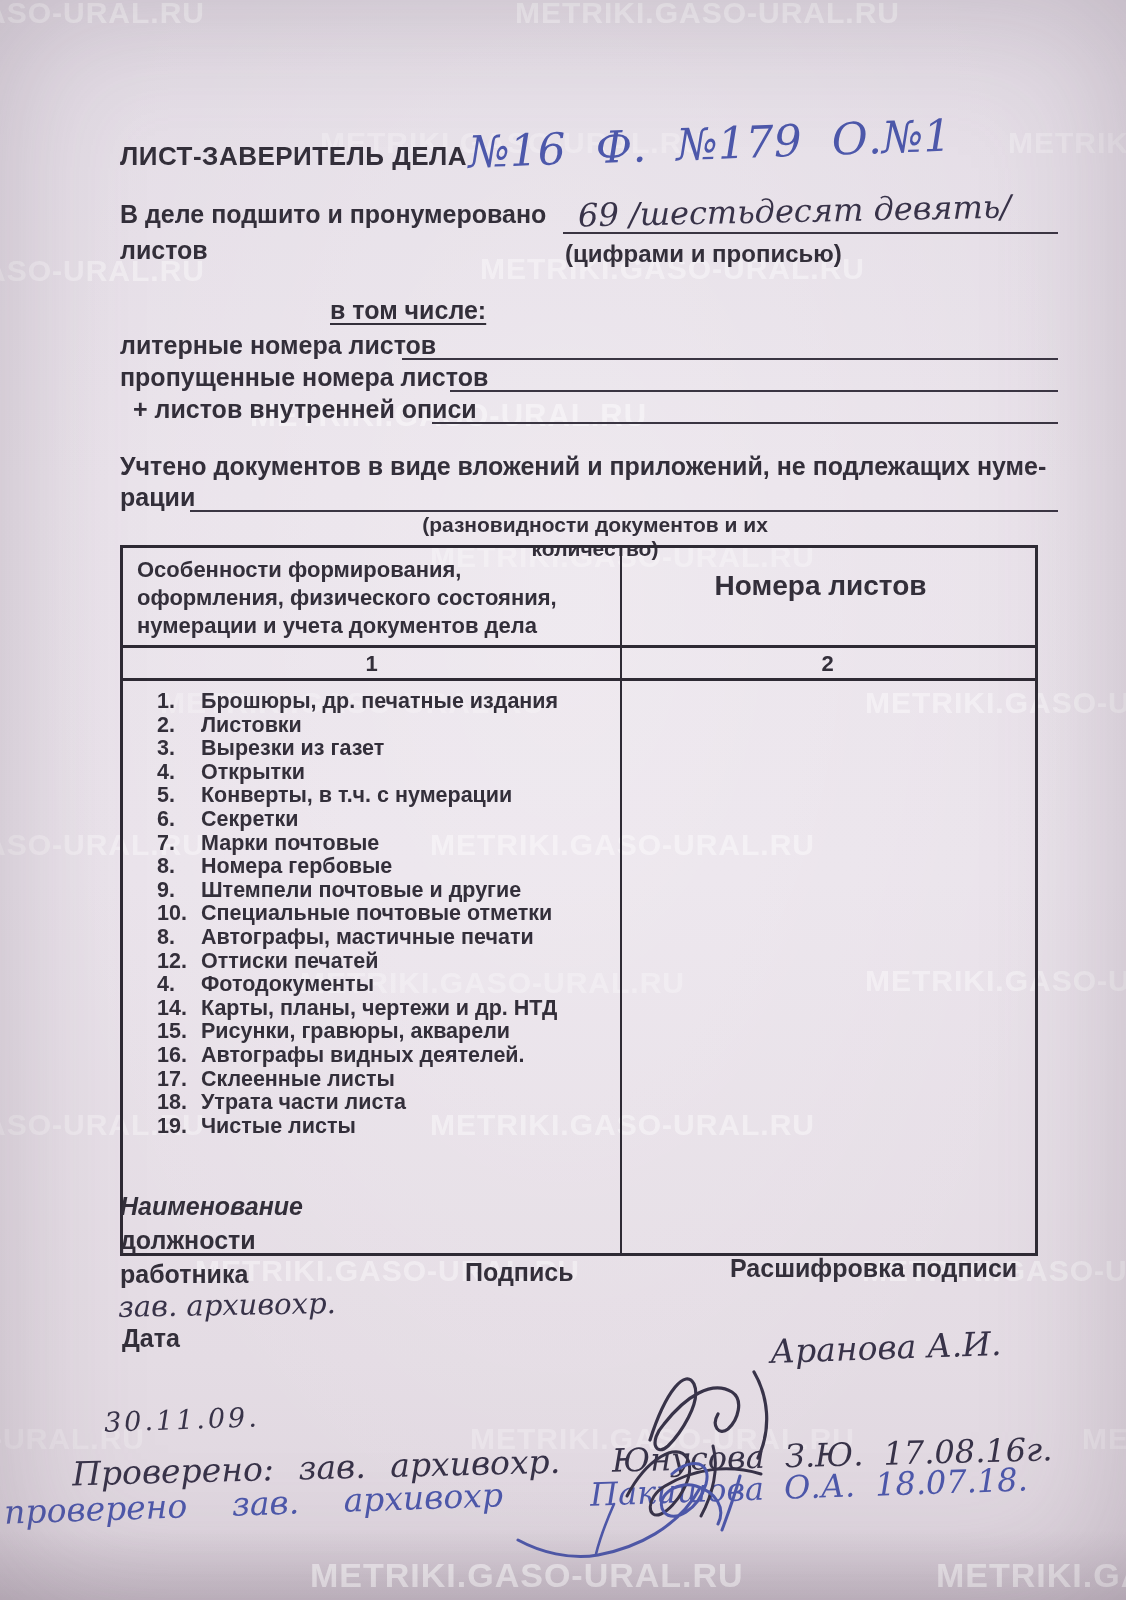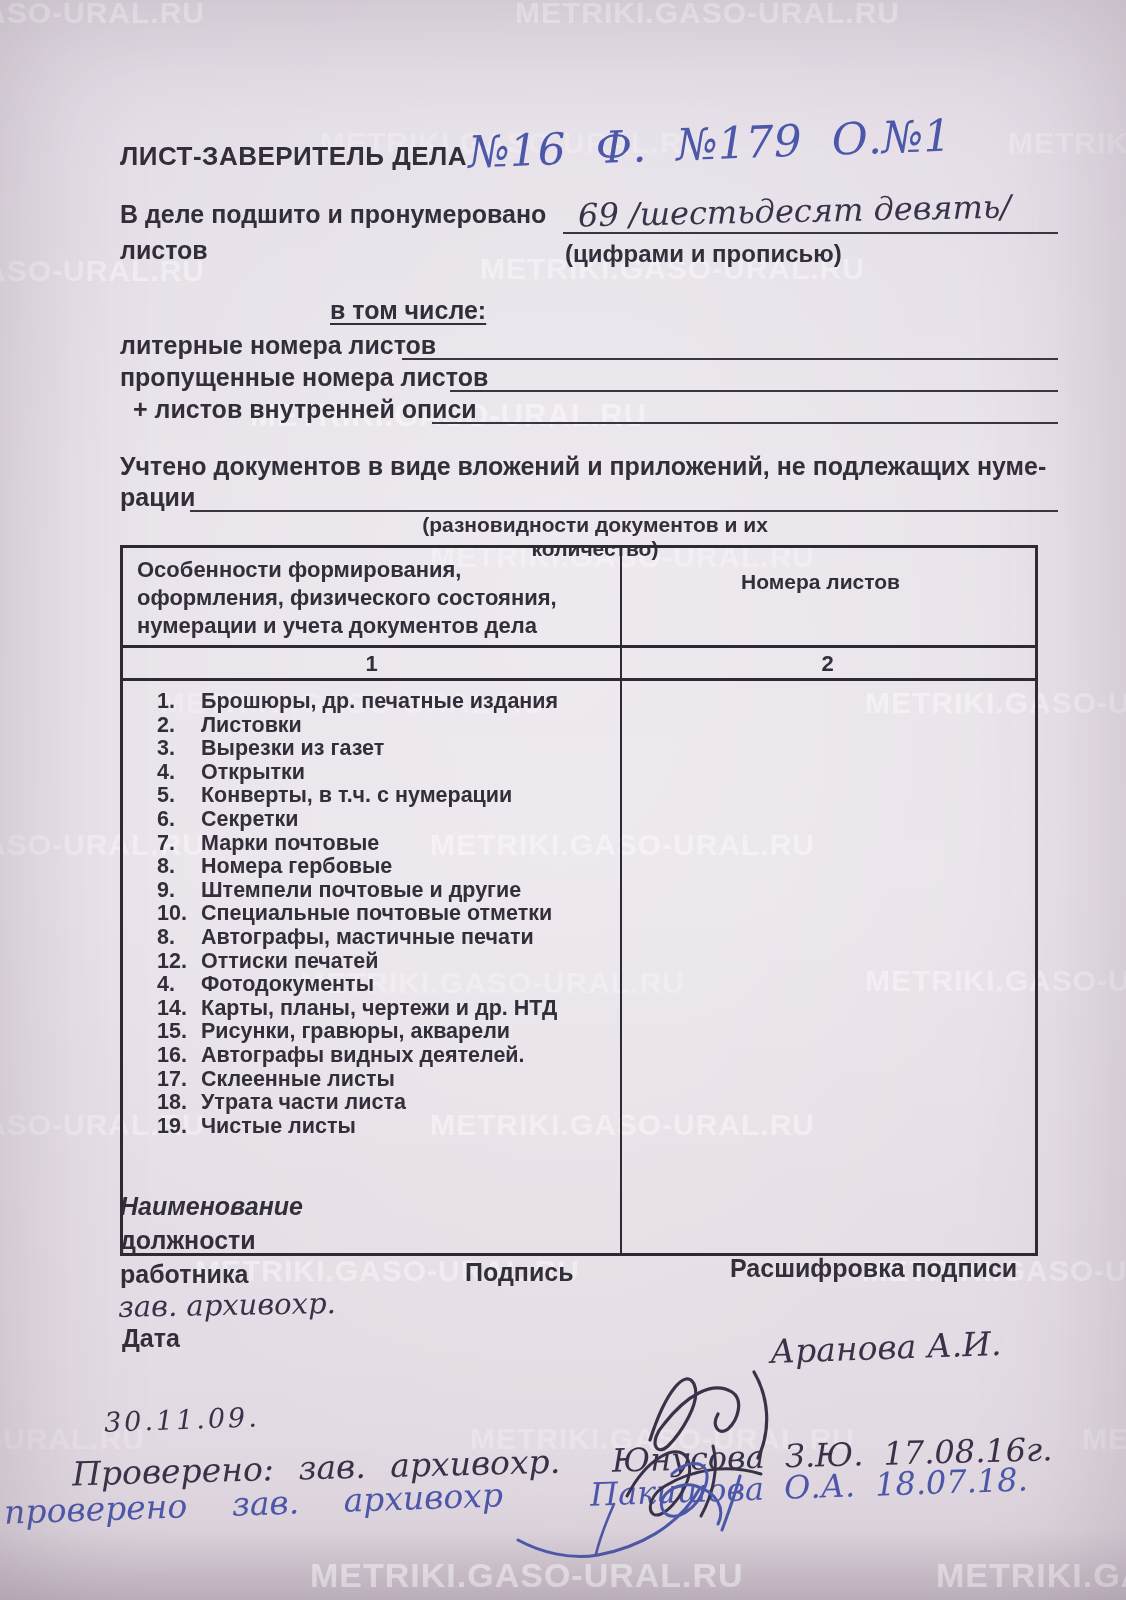--- a/index.html
+++ b/index.html
@@ -26,21 +26,21 @@
   .rule{position:absolute;border-bottom:2px solid #3a3542;}
   .caption{font-size:21px;font-weight:700;}
   
   .doc-table{position:absolute;left:120px;top:545px;width:918px;height:711px;
     border:3px solid #2e2a34;box-sizing:border-box;}
   .col-divider{position:absolute;top:0;bottom:0;left:497px;width:2px;background:#2e2a34;}
   .thead-row{position:absolute;left:0;right:0;top:0;height:100px;border-bottom:3px solid #2e2a34;box-sizing:border-box;}
   .th1{position:absolute;left:0;top:0;width:497px;height:100px;box-sizing:border-box;padding:8px 14px 0 14px;
        font-size:22px;font-weight:700;line-height:1.28;}
   .th2{position:absolute;left:483px;right:0;top:0;height:100px;display:flex;align-items:flex-start;
-       justify-content:center;padding-top:22px;font-size:21px;font-weight:700;box-sizing:border-box;}
+       justify-content:center;padding-top:22px;font-size:28px;font-weight:700;box-sizing:border-box;}
   .num-row{position:absolute;left:0;right:0;top:100px;height:33px;border-bottom:3px solid #2e2a34;box-sizing:border-box;}
   .num1{position:absolute;left:0;top:3px;width:497px;text-align:center;font-size:22px;font-weight:700;}
   .num2{position:absolute;left:497px;right:0;top:3px;text-align:center;font-size:22px;font-weight:700;}
   .tbody{position:absolute;left:0;right:0;top:136px;bottom:0;}
   .items{position:absolute;left:0;top:6px;width:497px;padding:0 0 0 34px;box-sizing:border-box;}
   .item-row{display:flex;font-size:21.5px;font-weight:700;line-height:23.6px;white-space:nowrap;}
   .item-num{width:44px;flex:0 0 44px;}
   .item-label{flex:1;}
   
   .hand{position:absolute;font-family:"DejaVu Serif", serif;font-style:italic;white-space:nowrap;z-index:4;}

